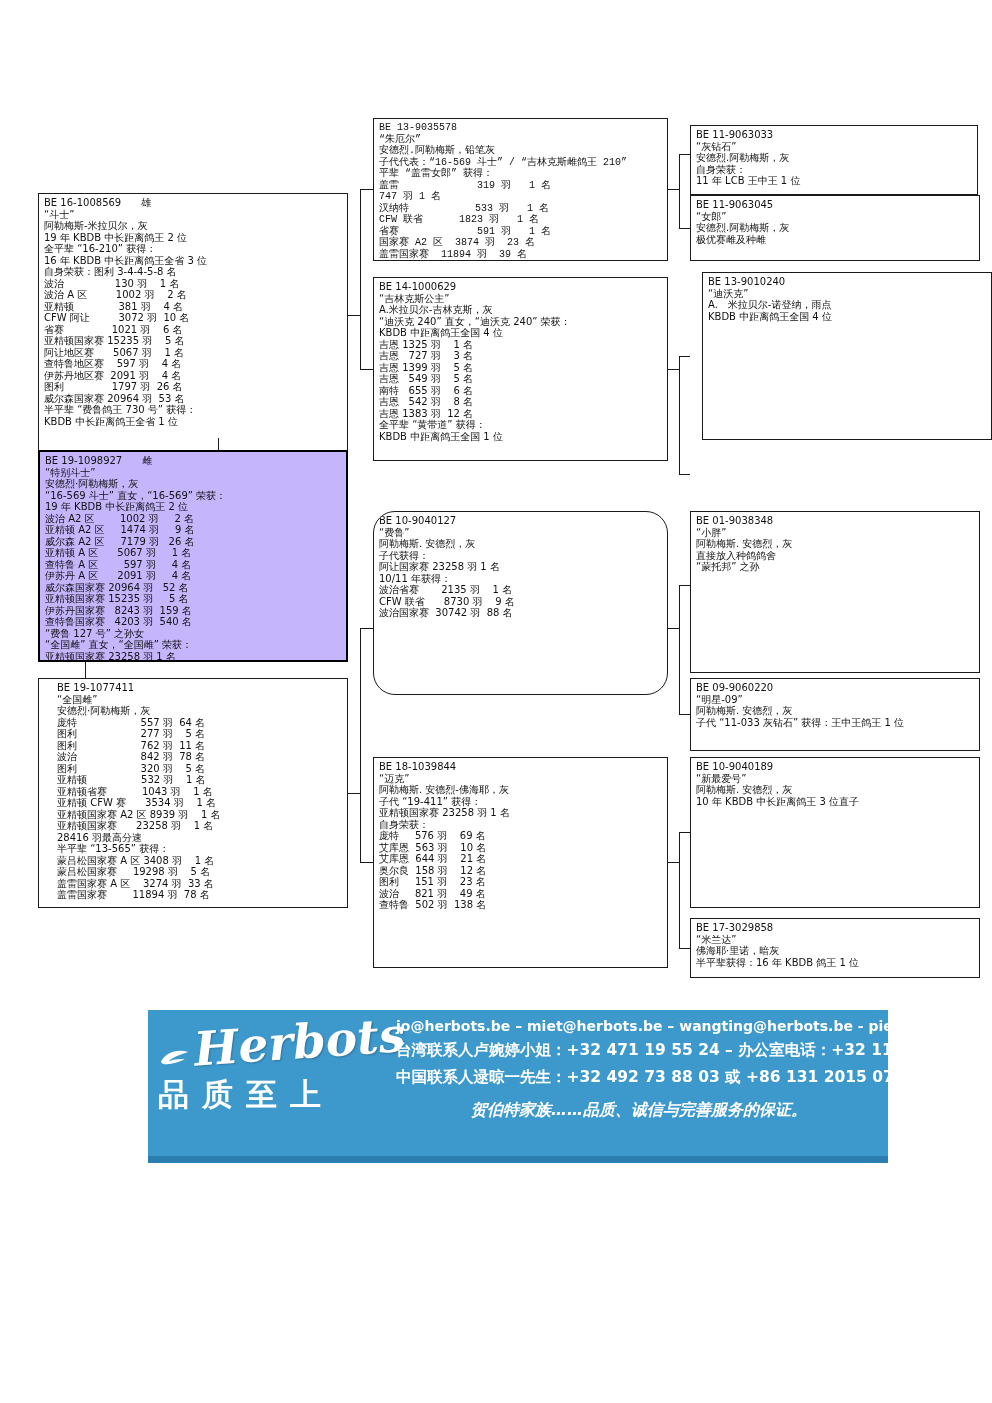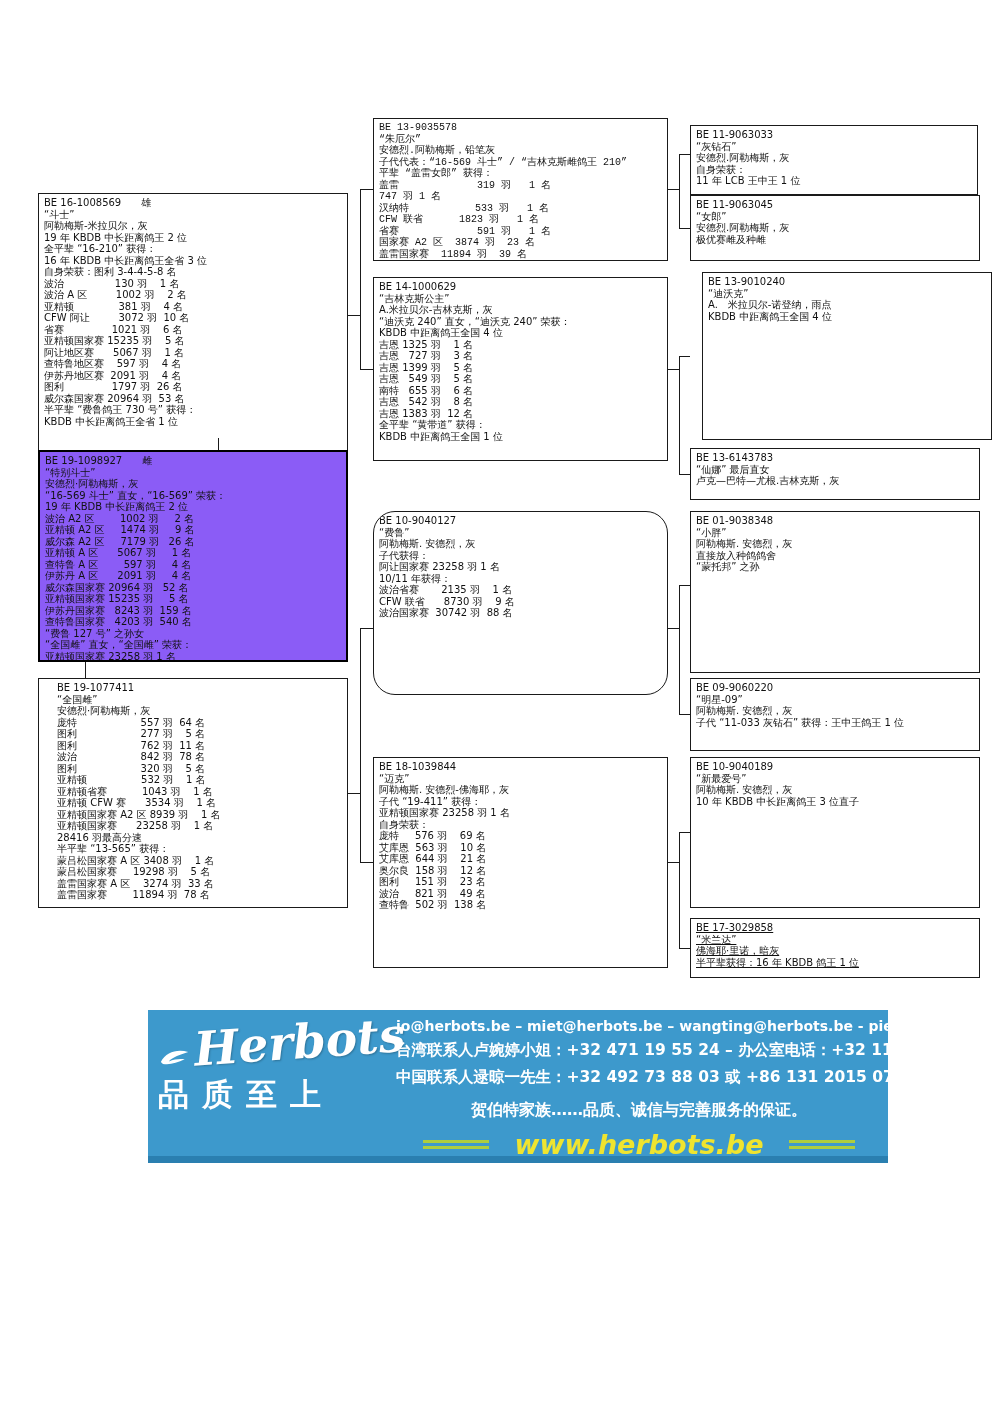--- a/index.html
+++ b/index.html
@@ -1,36 +1,36 @@
 <!DOCTYPE html>
 <html><head>
 <meta charset="utf-8">
 <style>
   html,body{margin:0;padding:0;background:#ffffff;}
   #page{position:relative;width:992px;height:1403px;background:#ffffff;overflow:hidden;
         font-family:"DejaVu Sans",sans-serif;}
   .pbox{position:absolute;border:1px solid #1a1a1a;background:#ffffff;box-sizing:border-box;
         padding:3px 5px;font-size:10px;line-height:11.5px;color:#111;overflow:hidden;}
   .pbox .bline{white-space:pre-wrap;}
-  .subject{border:2px solid #000;background:#8b5cf6;}
+  .subject{border:2px solid #000;background:#c4b5fd;}
   .conn{position:absolute;background:#1a1a1a;}
   
   #banner{position:absolute;left:148px;top:1010px;width:740px;height:153px;background:#3d99cc;
           box-sizing:border-box;overflow:hidden;}
   #banner .darkstrip{position:absolute;left:0;bottom:0;width:100%;height:7px;background:#2a7fb0;}
   #logo-col{position:absolute;left:10px;top:8px;width:235px;color:#fff;}
   #logo-text{font-family:"DejaVu Serif",serif;font-style:italic;font-weight:bold;
              font-size:47px;line-height:52px;color:#fff;transform:rotate(-4deg);
              text-shadow:1px 1px 2px rgba(0,0,0,0.25);white-space:nowrap;}
   #logo-sub{margin-top:0;font-size:31px;font-weight:bold;letter-spacing:13px;color:#fff;white-space:nowrap;}
   #banner-right{position:absolute;left:248px;top:8px;width:486px;color:#fff;}
   .b-line1{font-size:14px;font-weight:bold;text-align:right;white-space:nowrap;margin-right:-10px;}
   .b-line2{font-size:15.5px;font-weight:bold;text-align:right;margin-top:6px;white-space:nowrap;}
   .b-line3{font-size:15.5px;font-weight:bold;text-align:center;margin-top:6px;white-space:nowrap;}
-  .b-slogan{font-size:16px;font-weight:bold;text-align:center;margin-top:12px;white-space:nowrap;}
+  .b-slogan{font-size:16px;font-weight:bold;font-style:italic;text-align:center;margin-top:12px;white-space:nowrap;}
   .b-webrow{display:flex;align-items:center;justify-content:center;gap:26px;margin-top:8px;}
   .dbl{width:66px;height:9px;border-top:3px solid #aecd3d;border-bottom:3px solid #aecd3d;box-sizing:border-box;}
   .weburl{font-size:27px;font-weight:bold;font-style:italic;color:#efe42f;white-space:nowrap;}
   .wing{display:inline-block;vertical-align:middle;margin-right:2px;}
 </style>
 </head>
 <body>
 
 <div id="page">
 
@@ -167,45 +167,40 @@
       <div class="bline">“女郎”</div>
       <div class="bline">安德烈.阿勒梅斯，灰</div>
       <div class="bline">极优赛雌及种雌</div>
     </div>
   <div class="pbox" style="left:690px;top:272px;width:290px;height:168px;margin-left:12px;">
       <div class="bline">BE 13-9010240</div>
       <div class="bline">“迪沃克”</div>
       <div class="bline">A.　米拉贝尔-诺登纳，雨点</div>
       <div class="bline">KBDB 中距离鸽王全国 4 位</div>
     </div>
-  <div class="pbox" style="left:690px;top:448px;width:290px;height:52px;">
-      <div class="bline">BE 13-6143783</div>
-      <div class="bline">“仙娜” 最后直女</div>
-      <div class="bline">卢克—巴特—尤根.吉林克斯，灰</div>
-    </div>
   <div class="pbox" style="left:690px;top:511px;width:290px;height:162px;">
       <div class="bline">BE 01-9038348</div>
       <div class="bline">“小胖”</div>
       <div class="bline">阿勒梅斯. 安德烈，灰</div>
       <div class="bline">直接放入种鸽鸽舍</div>
       <div class="bline">“蒙托邦” 之孙</div>
     </div>
   <div class="pbox" style="left:690px;top:678px;width:290px;height:73px;">
       <div class="bline">BE 09-9060220</div>
       <div class="bline">“明星-09”</div>
       <div class="bline">阿勒梅斯. 安德烈，灰</div>
       <div class="bline">子代 “11-033 灰钻石” 获得：王中王鸽王 1 位</div>
     </div>
   <div class="pbox" style="left:690px;top:757px;width:290px;height:151px;">
       <div class="bline">BE 10-9040189</div>
       <div class="bline">“新最爱号”</div>
       <div class="bline">阿勒梅斯. 安德烈，灰</div>
       <div class="bline">10 年 KBDB 中长距离鸽王 3 位直子</div>
     </div>
-  <div class="pbox" style="left:690px;top:918px;width:290px;height:60px;text-decoration:underline;">
+  <div class="pbox" style="left:690px;top:918px;width:290px;height:60px;">
       <div class="bline">BE 17-3029858</div>
       <div class="bline">“米兰达”</div>
       <div class="bline">佛海耶·里诺，暗灰</div>
       <div class="bline">半平辈获得：16 年 KBDB 鸽王 1 位</div>
     </div>
 
   <div class="conn" style="left:348px;top:315px;width:13px;height:1px;"></div>
   <div class="conn" style="left:360px;top:189px;width:1px;height:181px;"></div>
   <div class="conn" style="left:361px;top:189px;width:12px;height:1px;"></div>
   <div class="conn" style="left:361px;top:369px;width:12px;height:1px;"></div>
@@ -243,22 +238,17 @@
       <div id="logo-text"><span class="wing"><svg width="34" height="24" viewBox="0 0 34 24">
               <path d="M2 14 C8 4, 20 2, 30 6 C22 8, 14 10, 10 14 C16 12, 22 12, 26 13 C18 16, 10 18, 4 16 Z" fill="#ffffff"></path>
             </svg></span><span>Herbots</span></div>
       <div id="logo-sub">品质至上</div>
     </div>
     <div id="banner-right">
       <div class="b-line1">jo@herbots.be – miet@herbots.be – wangting@herbots.be - pieterjan@herbots.be</div>
       <div class="b-line2">台湾联系人卢婉婷小姐：+32 471 19 55 24 – 办公室电话：+32 11 78 91 90</div>
       <div class="b-line3">中国联系人逯晾一先生：+32 492 73 88 03 或 +86 131 2015 0755</div>
       <div class="b-slogan">贺伯特家族……品质、诚信与完善服务的保证。</div>
-      <div class="b-webrow">
-        <div class="dbl"></div>
-        <div class="weburl">www.herbots.be</div>
-        <div class="dbl"></div>
-      </div>
     </div>
     <div class="darkstrip"></div>
   </div>
 
 </div>
 
 </body></html>

